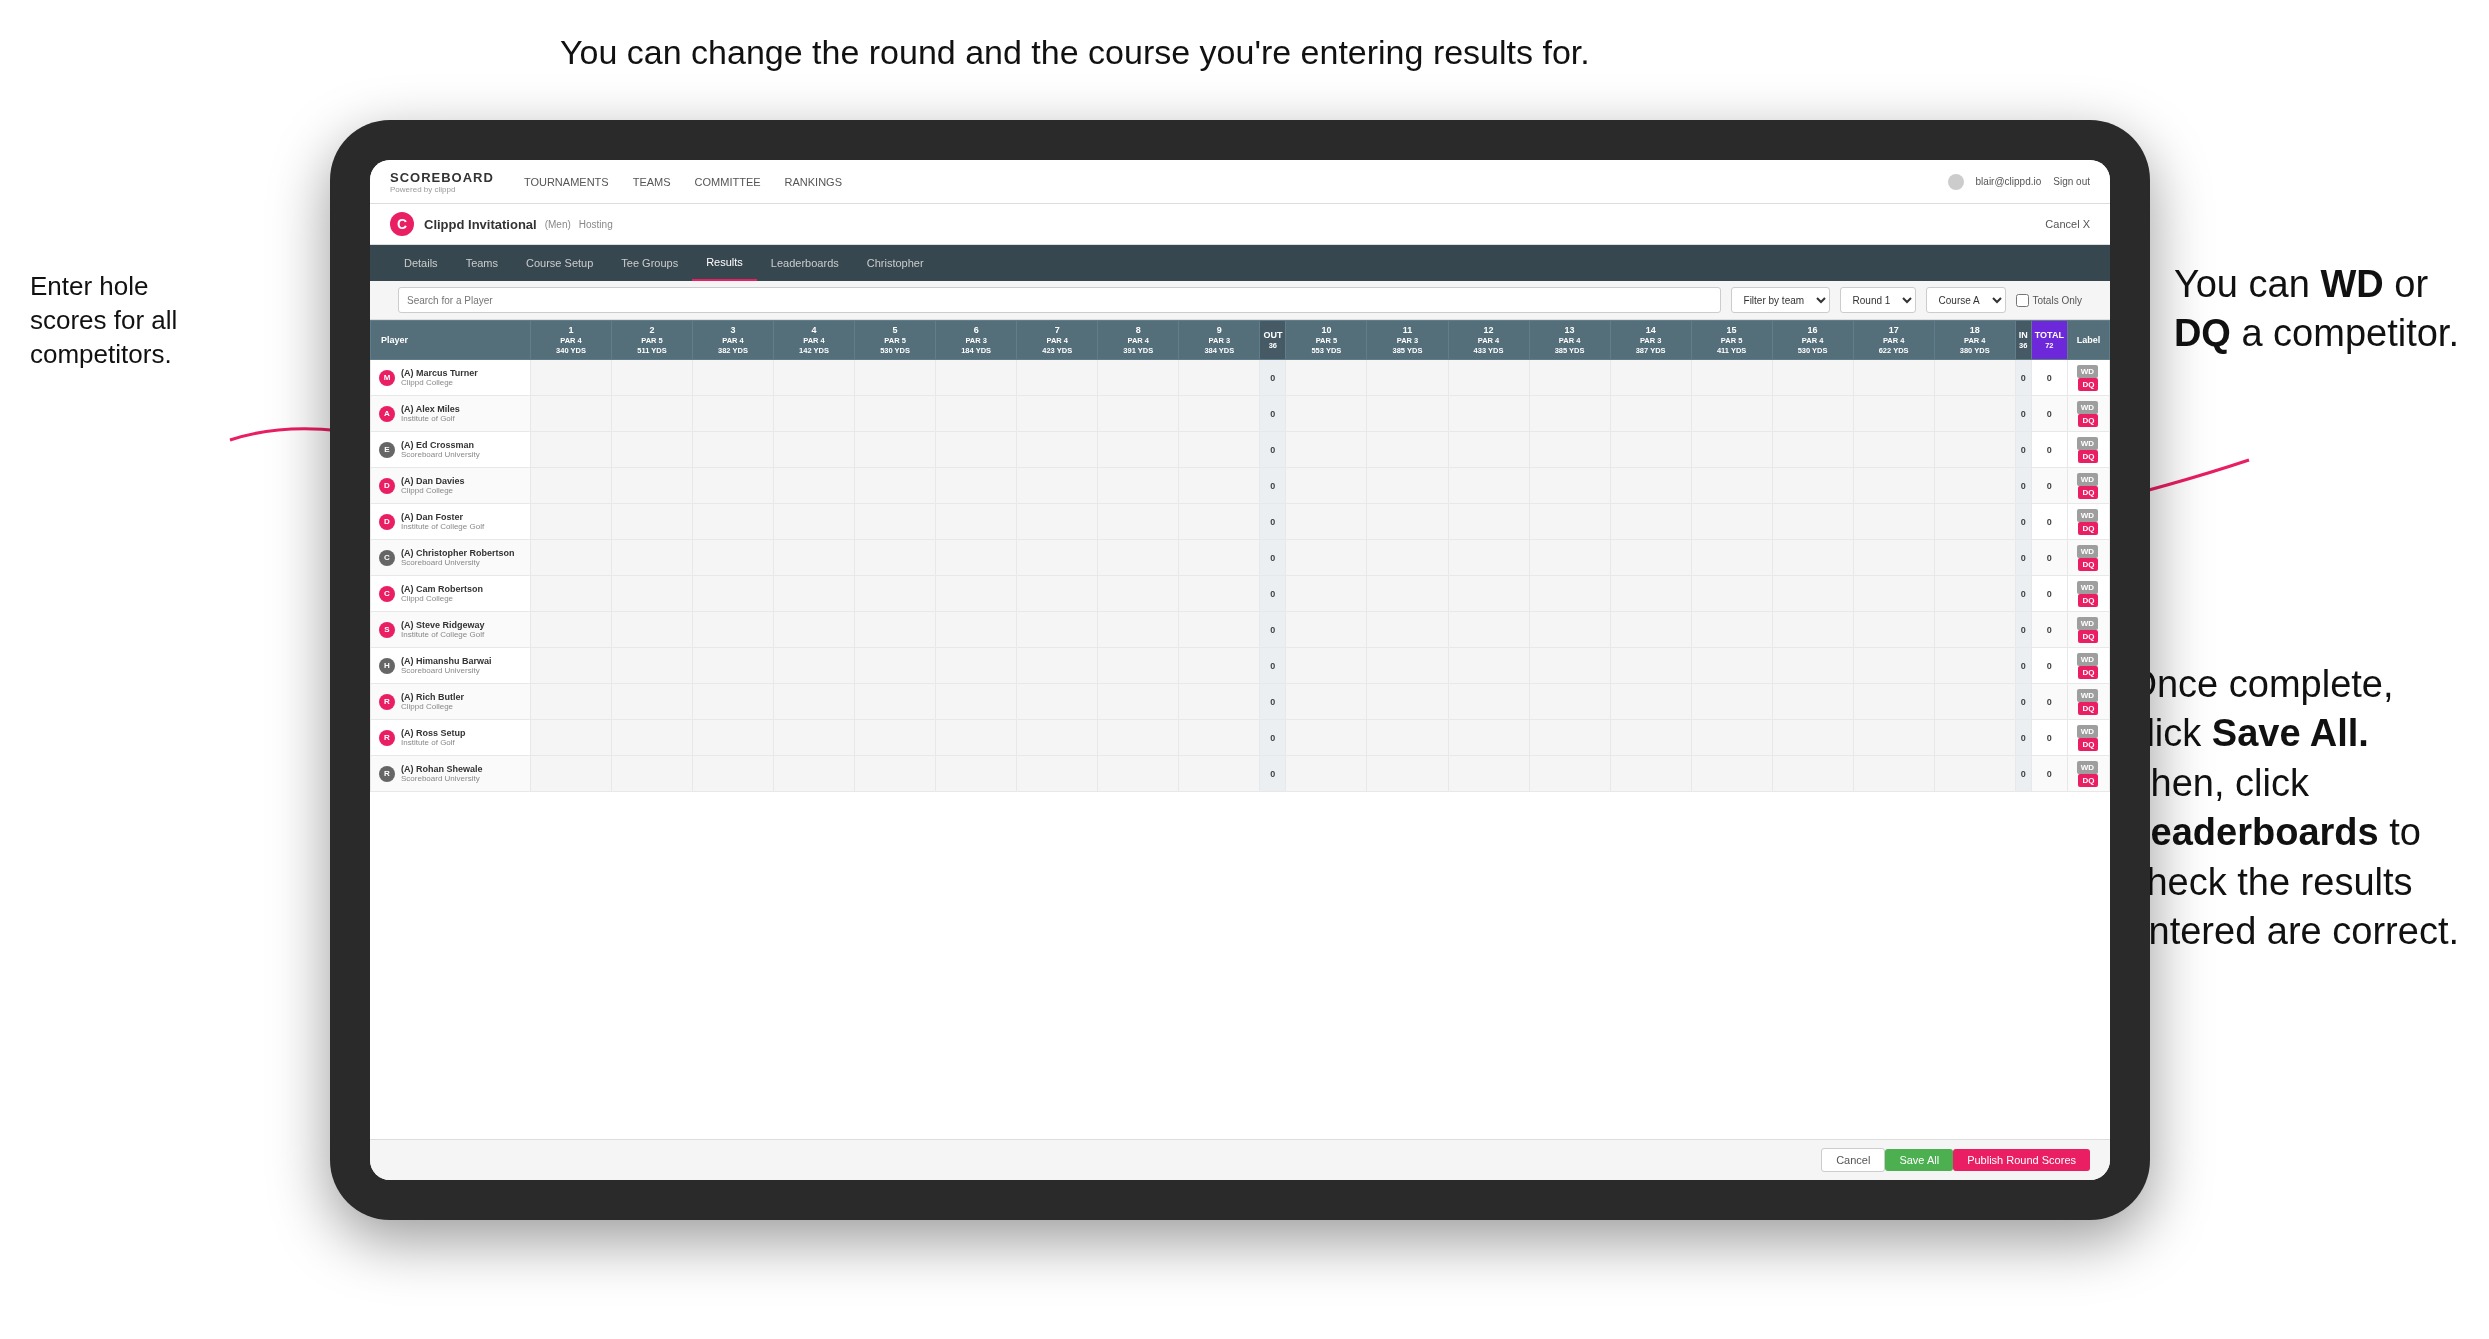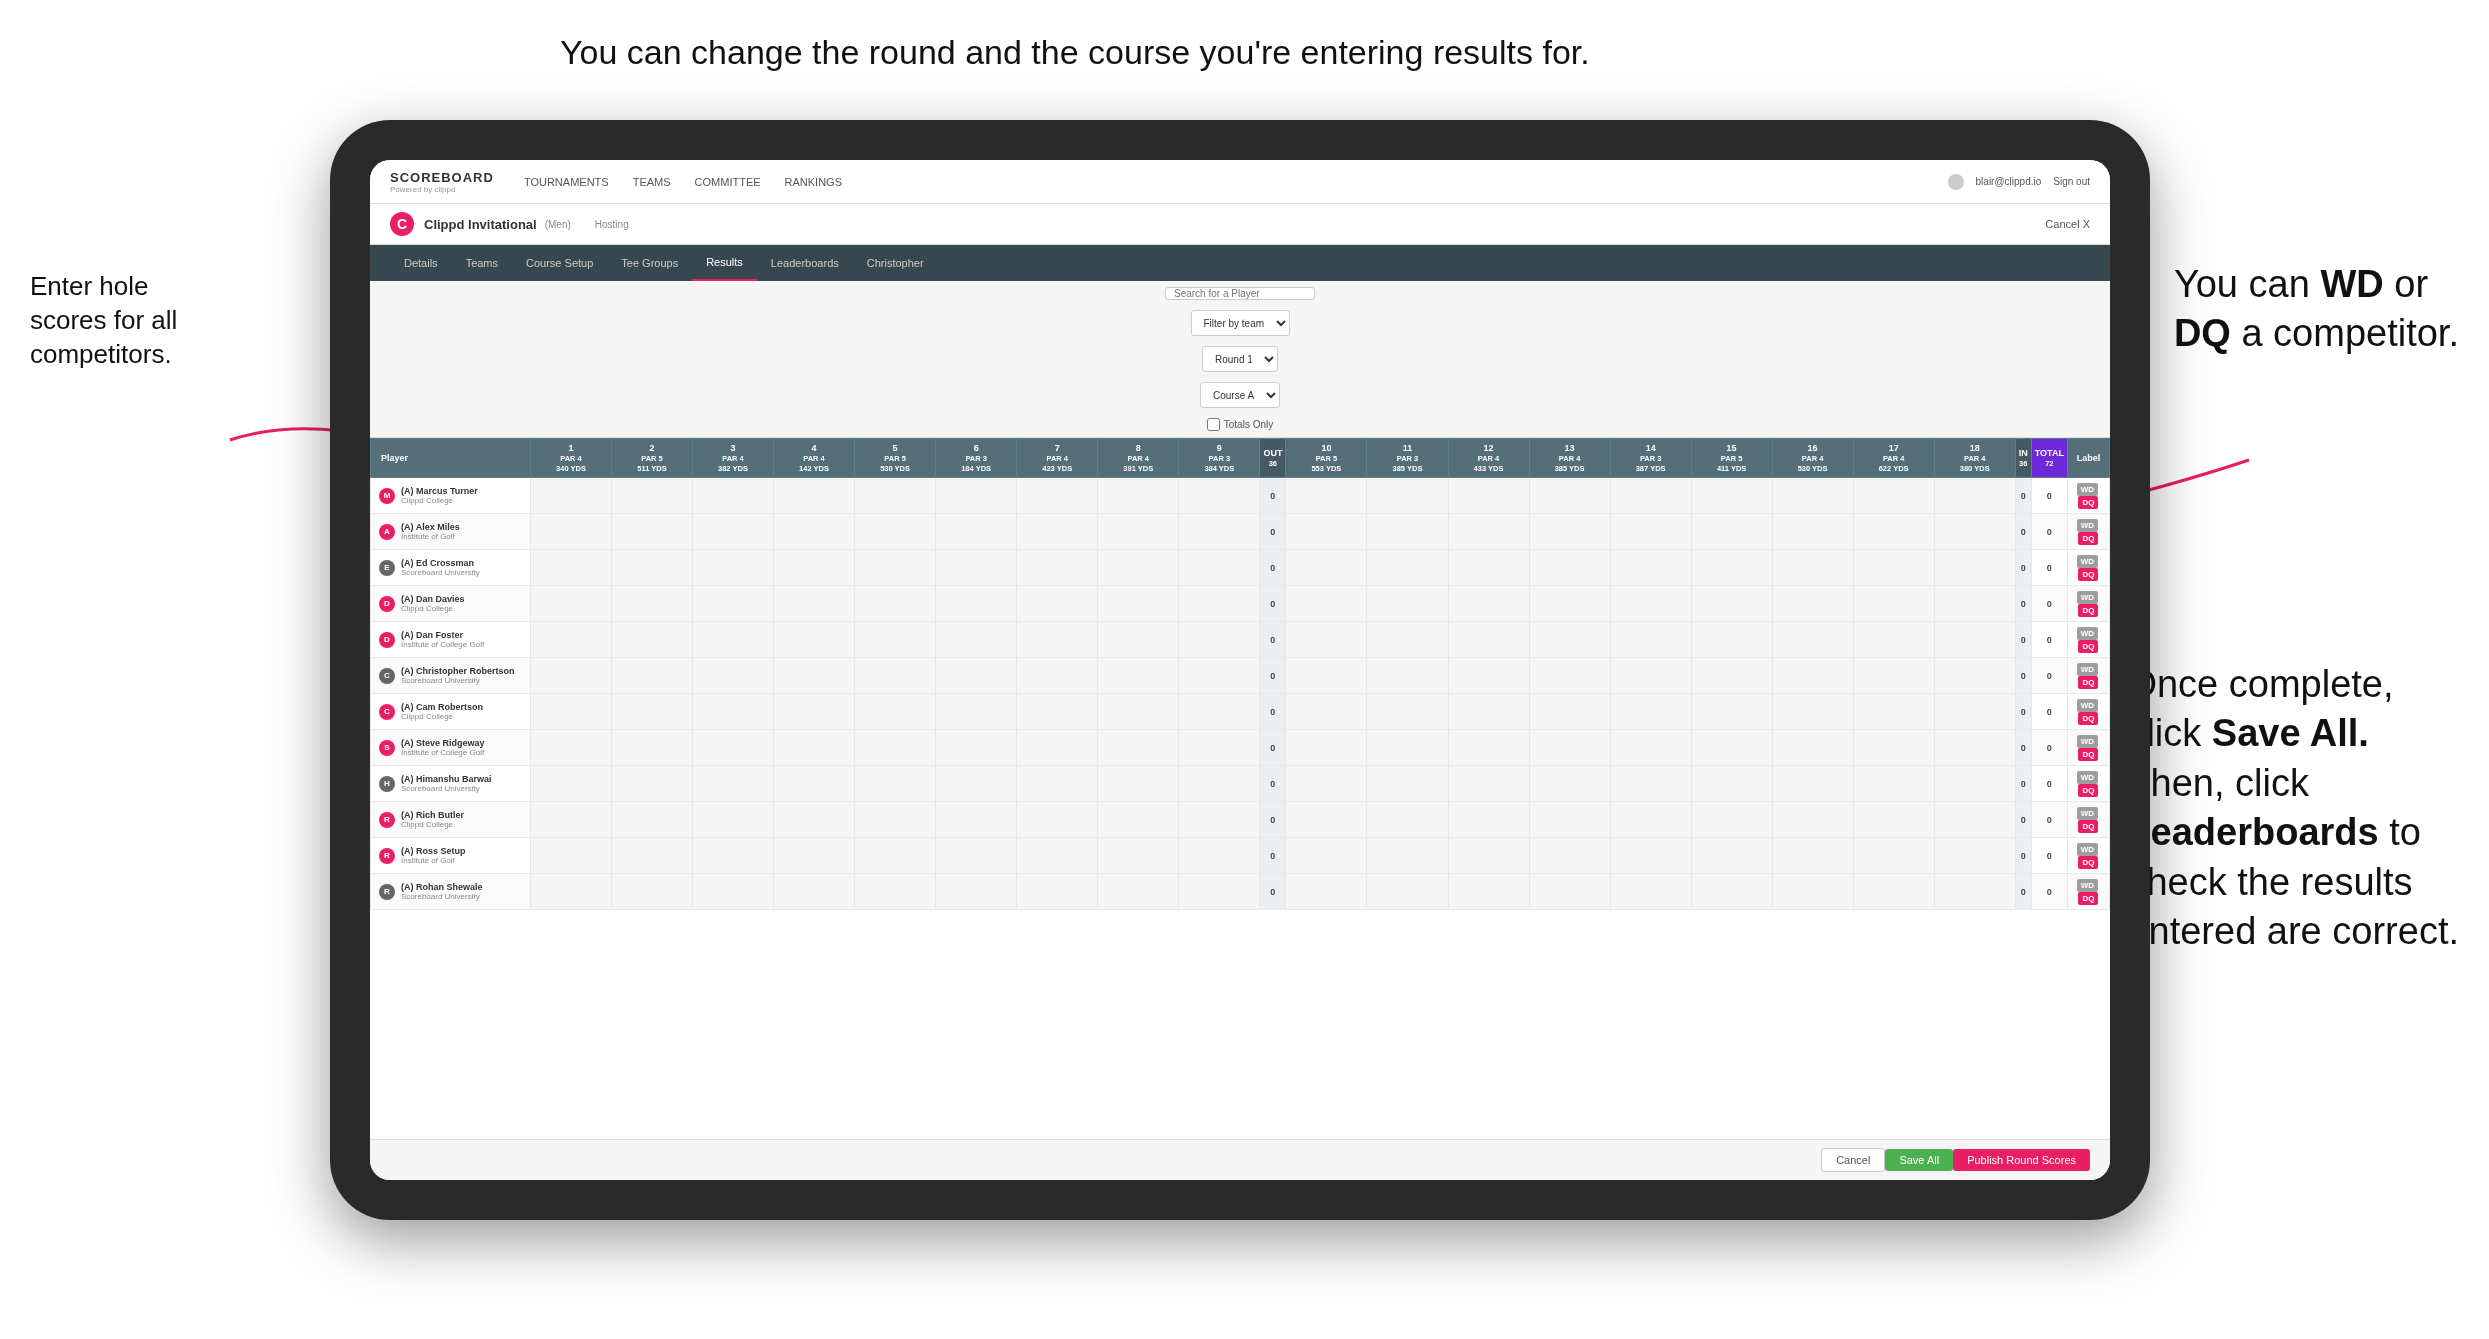--- a/index.html
+++ b/index.html
@@ -129,21 +129,21 @@
 
     .tournament-badge {
       font-size: 10px;
       color: #888;
       margin-left: 8px;
     }
 
     .hosting-badge {
       font-size: 10px;
       color: #888;
-      margin-left: 24px;
+      margin-left: 8px;
     }
 
     .cancel-btn {
       margin-left: auto;
       font-size: 11px;
       color: #555;
       cursor: pointer;
     }
 
     
@@ -173,21 +173,20 @@
 
     
     .filter-bar {
       background: #f5f5f5;
       display: flex;
       align-items: center;
       padding: 6px 28px;
       gap: 10px;
       border-bottom: 1px solid #ddd;
       flex-shrink: 0;
-      flex-direction: column;
     }
 
     .search-input {
       flex: 1;
       height: 26px;
       border: 1px solid #ccc;
       border-radius: 3px;
       padding: 0 8px;
       font-size: 10px;
       color: #333;

